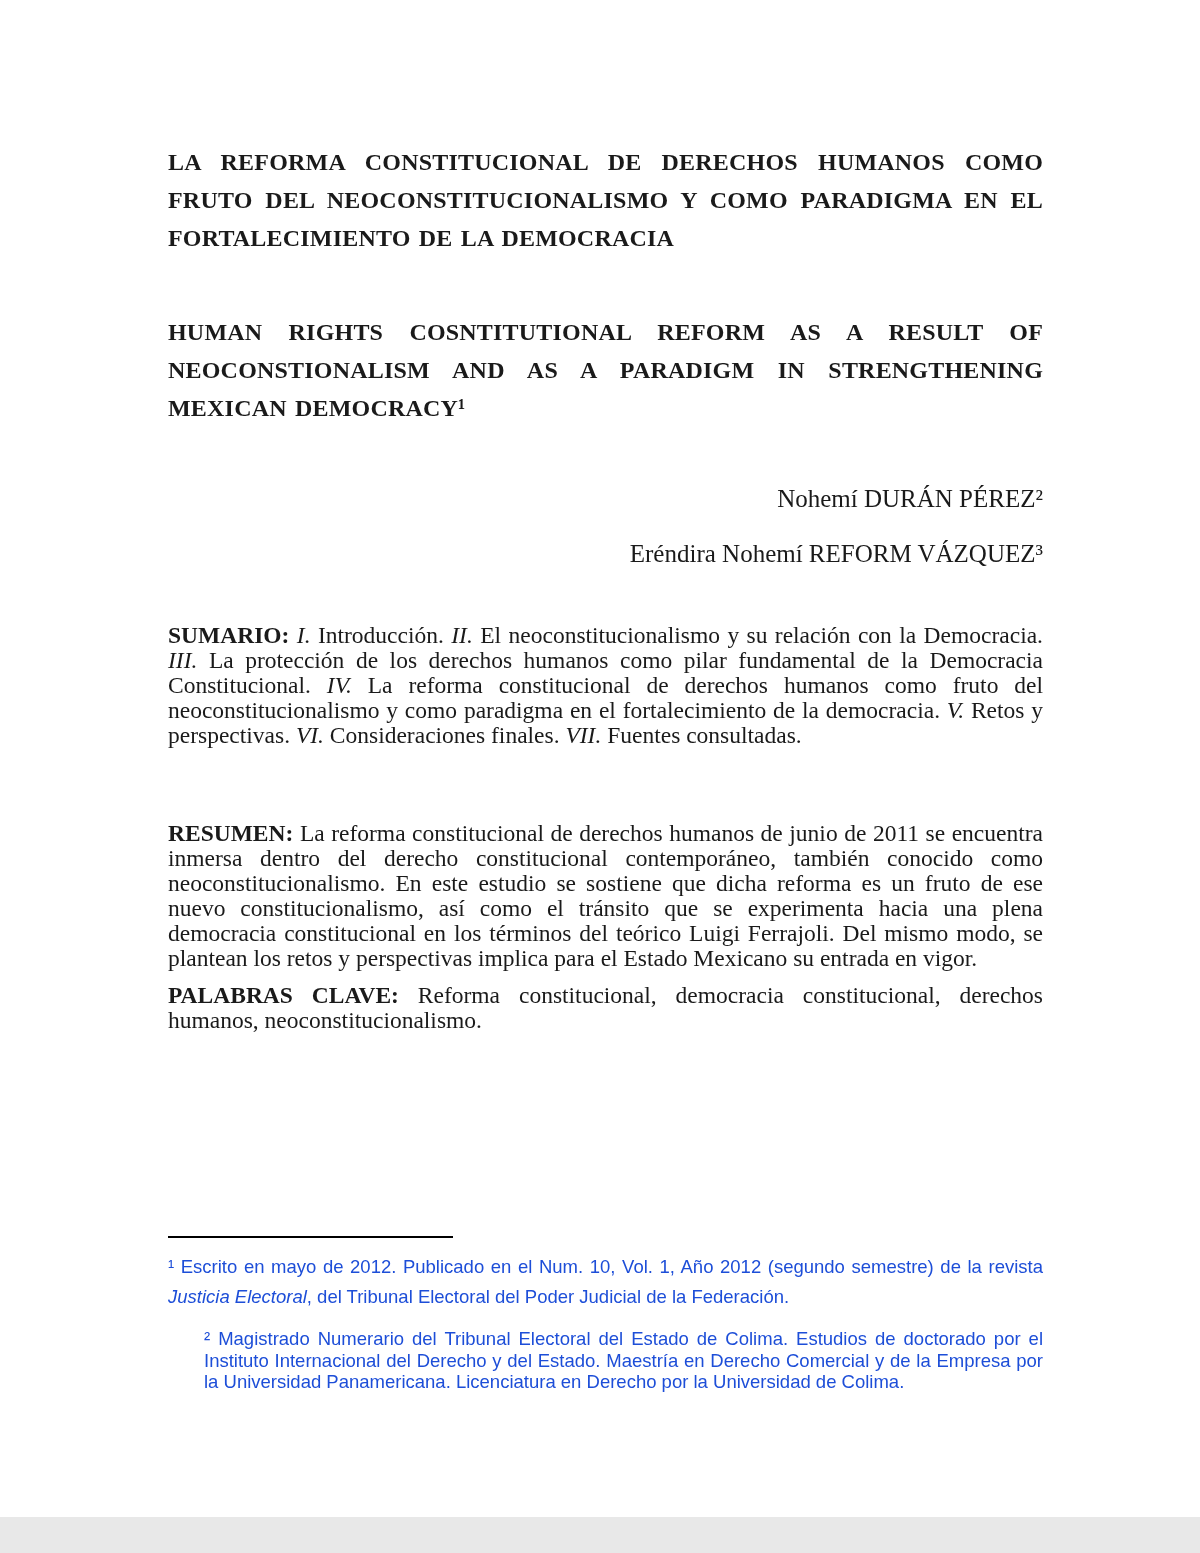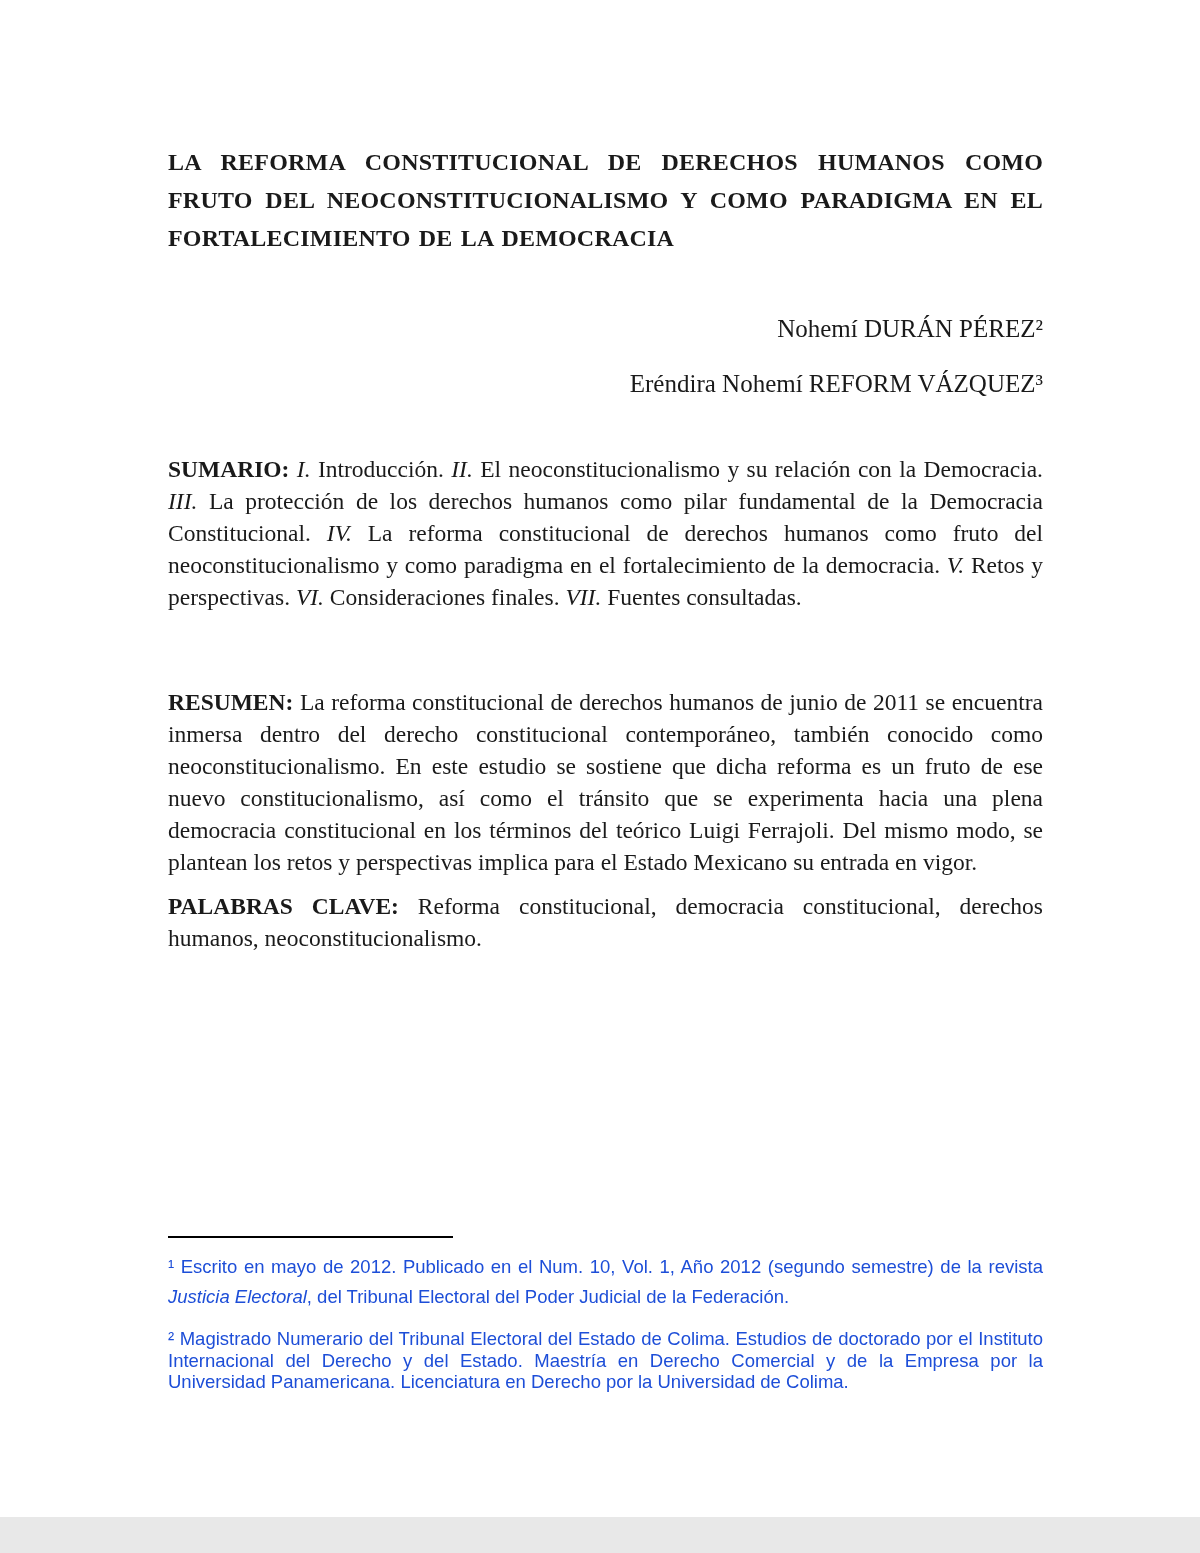--- a/index.html
+++ b/index.html
@@ -31,21 +31,21 @@
   .title-en { margin-top: 56px; }
   .authors {
     margin-top: 56px;
     text-align: right;
     font-size: 25px;
     line-height: 31px;
   }
   .authors .author-line { margin-bottom: 24px; }
   .body-par {
     font-size: 23.5px;
-    line-height: 32px;
+    line-height: 25px;
     text-align: justify;
   }
   .sumario  { margin-top: 54px; }
   .resumen  { margin-top: 73px; }
   .palabras { margin-top: 12px; }
   .seg-b { font-weight: bold; }
   .seg-i { font-style: italic; }
   .footnotes {
     position: absolute;
     left: 168px;
@@ -56,31 +56,32 @@
     color: #1d4ed8;
   }
   .fn-rule {
     width: 285px;
     border: 0;
     border-top: 2px solid #000000;
     margin: 0 0 14px 0;
   }
   .fn { text-align: justify; }
   .fn-1 { line-height: 30px; }
-  .fn-2 { margin-top: 16px; line-height: 21.5px; }
+  .fn-2 { margin-top: 16px; line-height: 21.5px; margin-left: 36px; }
   .fn-3 { line-height: 21.5px; }
 </style>
 </head>
 <body>
 
 <div class="page">
   <div class="main">
 
     <h1 class="title title-es">LA REFORMA CONSTITUCIONAL DE DERECHOS HUMANOS COMO FRUTO DEL NEOCONSTITUCIONALISMO Y COMO PARADIGMA EN EL FORTALECIMIENTO DE LA DEMOCRACIA</h1>
 
+    <h1 class="title title-en">HUMAN RIGHTS COSNTITUTIONAL REFORM AS A RESULT OF NEOCONSTIONALISM AND AS A PARADIGM IN STRENGTHENING MEXICAN DEMOCRACY¹</h1>
 
     <div class="authors">
       <p class="author-line">Nohemí DURÁN PÉREZ²</p>
       <p class="author-line">Eréndira Nohemí REFORM VÁZQUEZ³</p>
     </div>
 
     <p class="body-par sumario"><span class="seg-b">SUMARIO: </span><span class="seg-i">I.</span><span> Introducción. </span><span class="seg-i">II.</span><span> El neoconstitucionalismo y su relación con la Democracia. </span><span class="seg-i">III.</span><span> La protección de los derechos humanos como pilar fundamental de la Democracia Constitucional. </span><span class="seg-i">IV.</span><span> La reforma constitucional de derechos humanos como fruto del neoconstitucionalismo y como paradigma en el fortalecimiento de la democracia. </span><span class="seg-i">V.</span><span> Retos y perspectivas. </span><span class="seg-i">VI.</span><span> Consideraciones finales. </span><span class="seg-i">VII.</span><span> Fuentes consultadas.</span></p>
 
     <p class="body-par resumen"><span class="seg-b">RESUMEN:</span><span> La reforma constitucional de derechos humanos de junio de 2011 se encuentra inmersa dentro del derecho constitucional contemporáneo, también conocido como neoconstitucionalismo. En este estudio se sostiene que dicha reforma es un fruto de ese nuevo constitucionalismo, así como el tránsito que se experimenta hacia una plena democracia constitucional en los términos del teórico Luigi Ferrajoli. Del mismo modo, se plantean los retos y perspectivas implica para el Estado Mexicano su entrada en vigor.</span></p>
 

